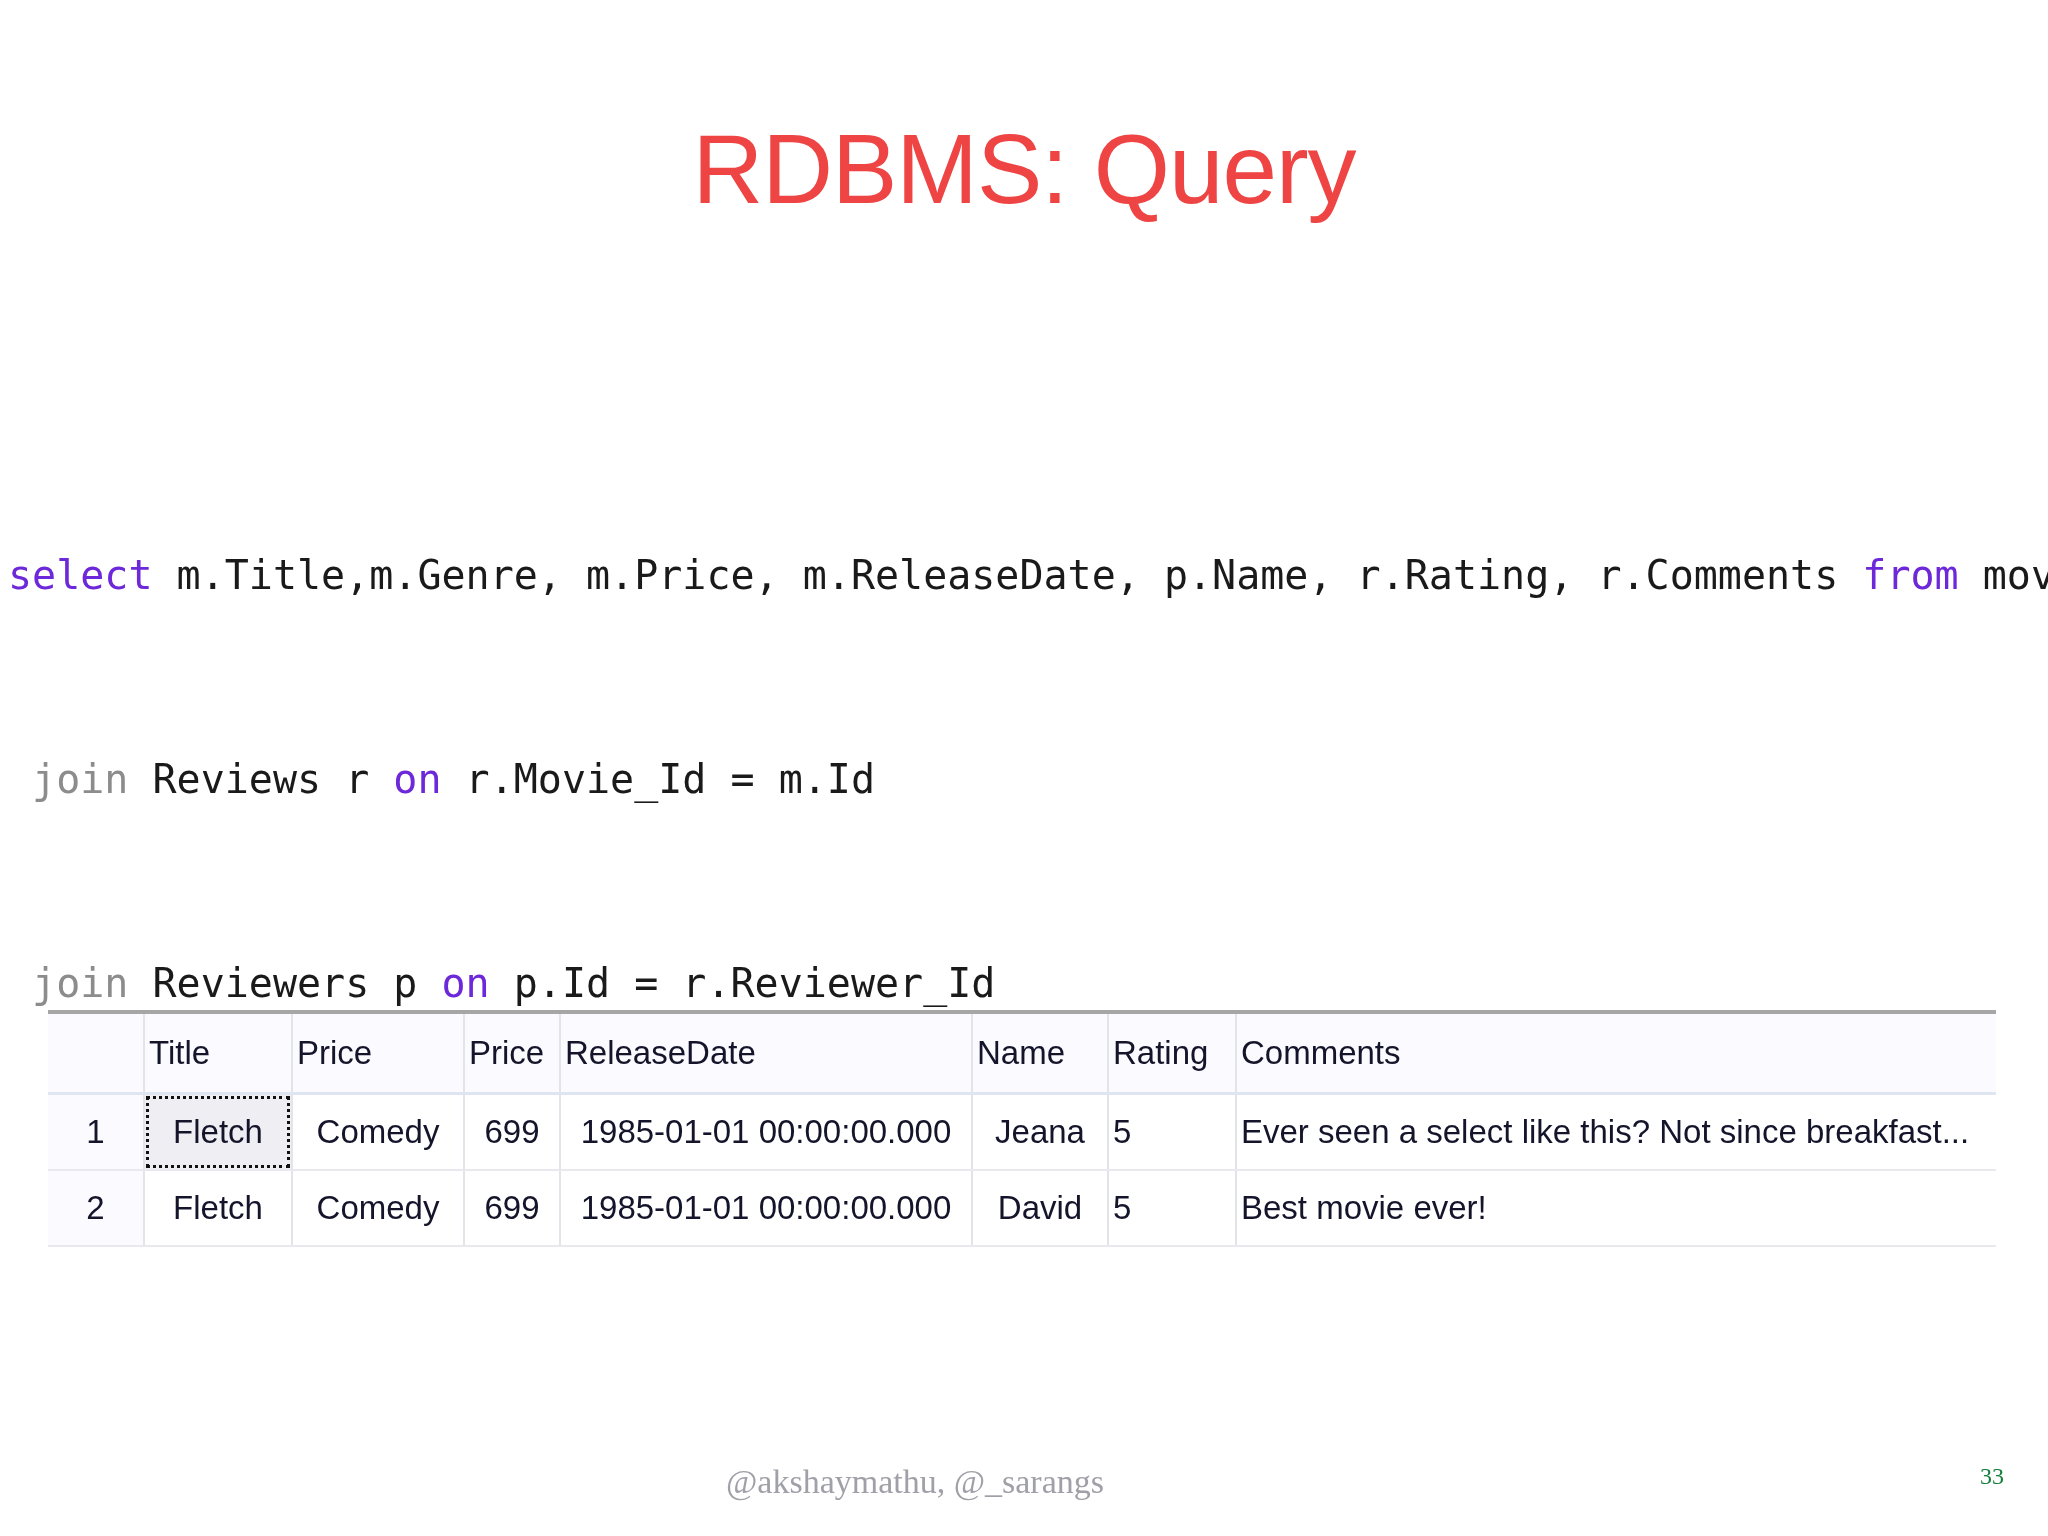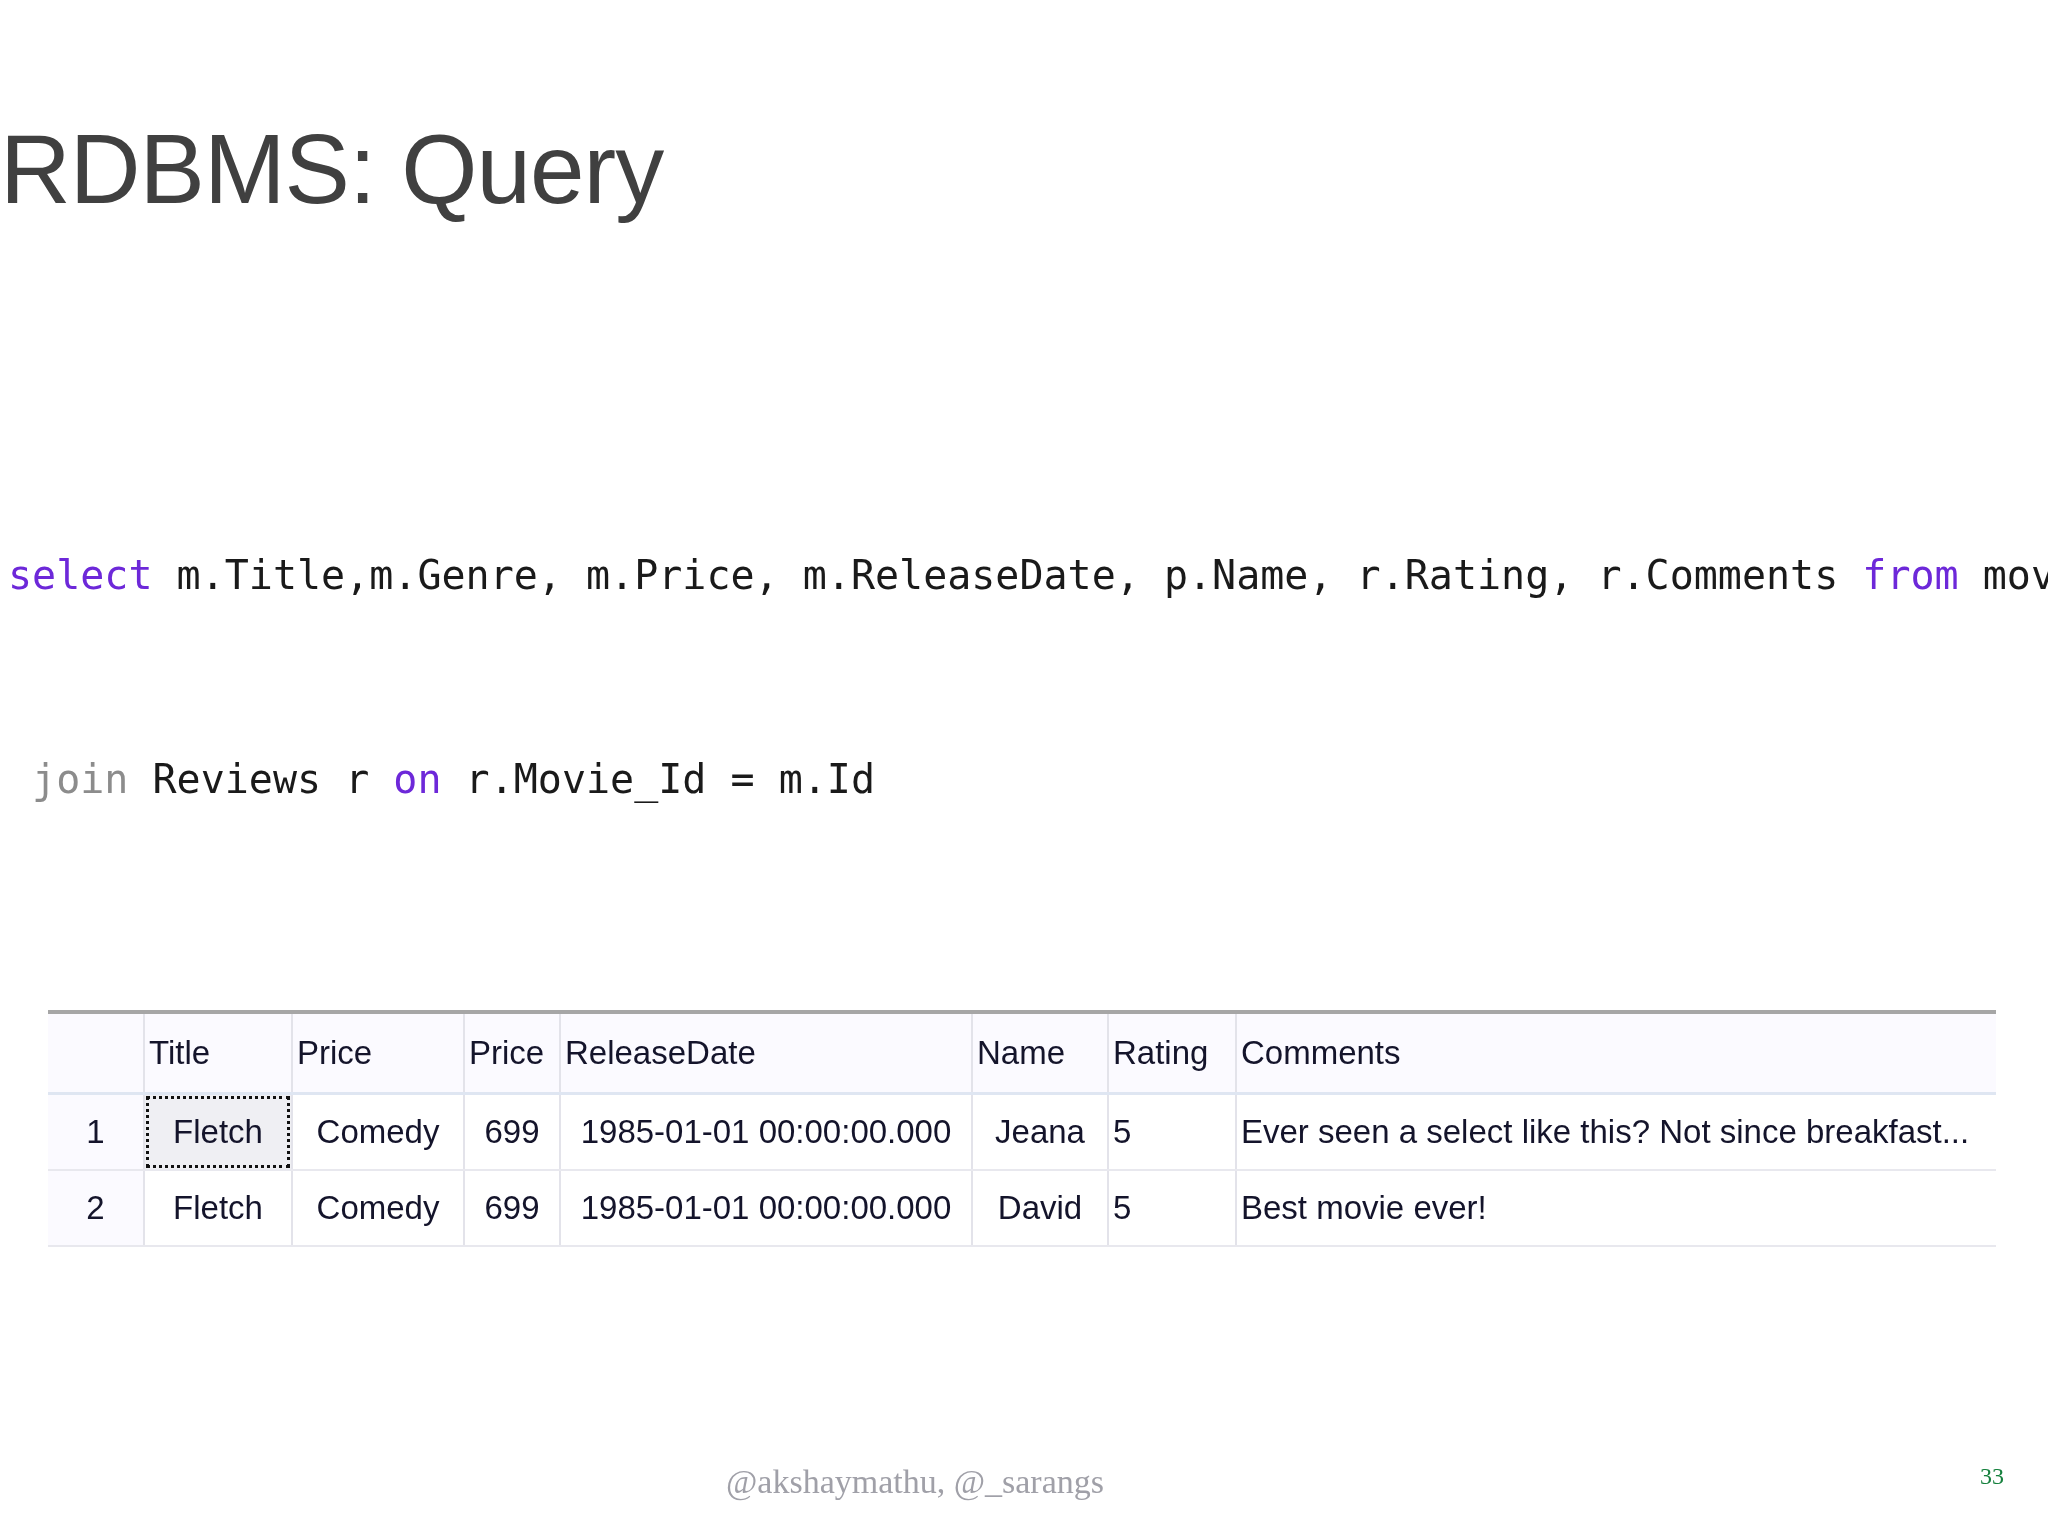--- a/index.html
+++ b/index.html
@@ -14,24 +14,25 @@
     overflow: hidden;
     font-family: "Liberation Sans", sans-serif;
   }
 
   
   .slide-title {
     position: absolute;
     left: 0;
     top: 118px;
     width: 2048px;
+    text-align: center;
     font-family: "Liberation Sans", sans-serif;
     font-size: 98px;
     font-weight: 400;
-    color: #404040;
+    color: #ef4444;
     letter-spacing: -1px;
     line-height: 1.05;
     white-space: nowrap;
   }
 
   
   .sql-block {
     position: absolute;
     left: 8px;
     top: 405px;
@@ -142,20 +143,21 @@
   }
 </style>
 </head>
 <body>
 
 <div class="slide-title">RDBMS: Query</div>
 
 <div class="sql-block">
   <div class="sql-line"><span class="kw-blue">select</span><span class="sql-plain"> m.Title,m.Genre, m.Price, m.ReleaseDate, p.Name, r.Rating, r.Comments </span><span class="kw-blue">from</span><span class="sql-plain"> movies m</span></div>
   <div class="sql-line"><span class="sql-plain"> </span><span class="kw-gray">join</span><span class="sql-plain"> Reviews r </span><span class="kw-blue">on</span><span class="sql-plain"> r.Movie_Id = m.Id</span></div>
+  <div class="sql-line"><span class="sql-plain"> </span><span class="kw-gray">join</span><span class="sql-plain"> Reviewers p </span><span class="kw-blue">on</span><span class="sql-plain"> p.Id = r.Reviewer_Id</span></div>
 </div>
 
 <div class="results-grid">
   <table class="grid">
     <colgroup>
       <col class="c-rownum">
         <col class="c-title">
         <col class="c-genre">
         <col class="c-price">
       <col class="c-date">

